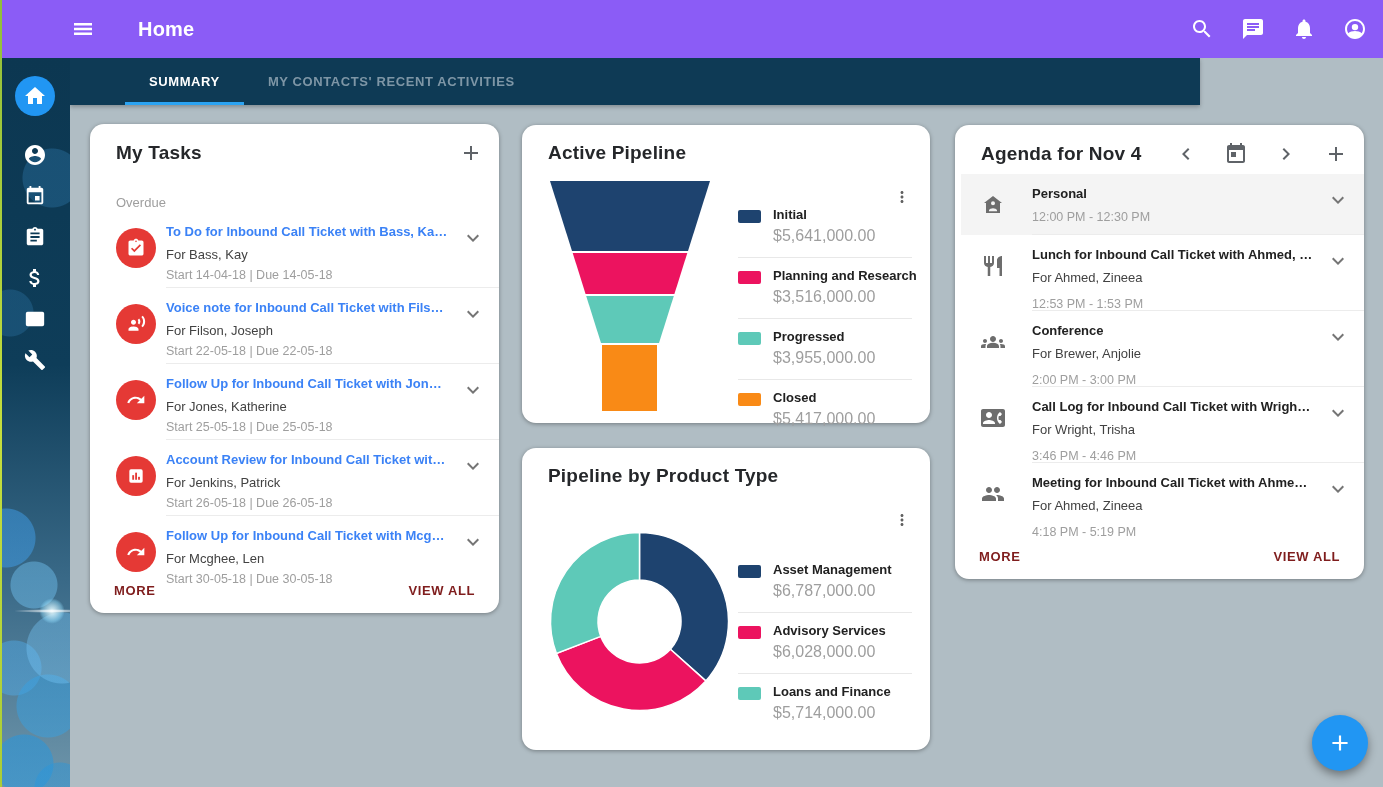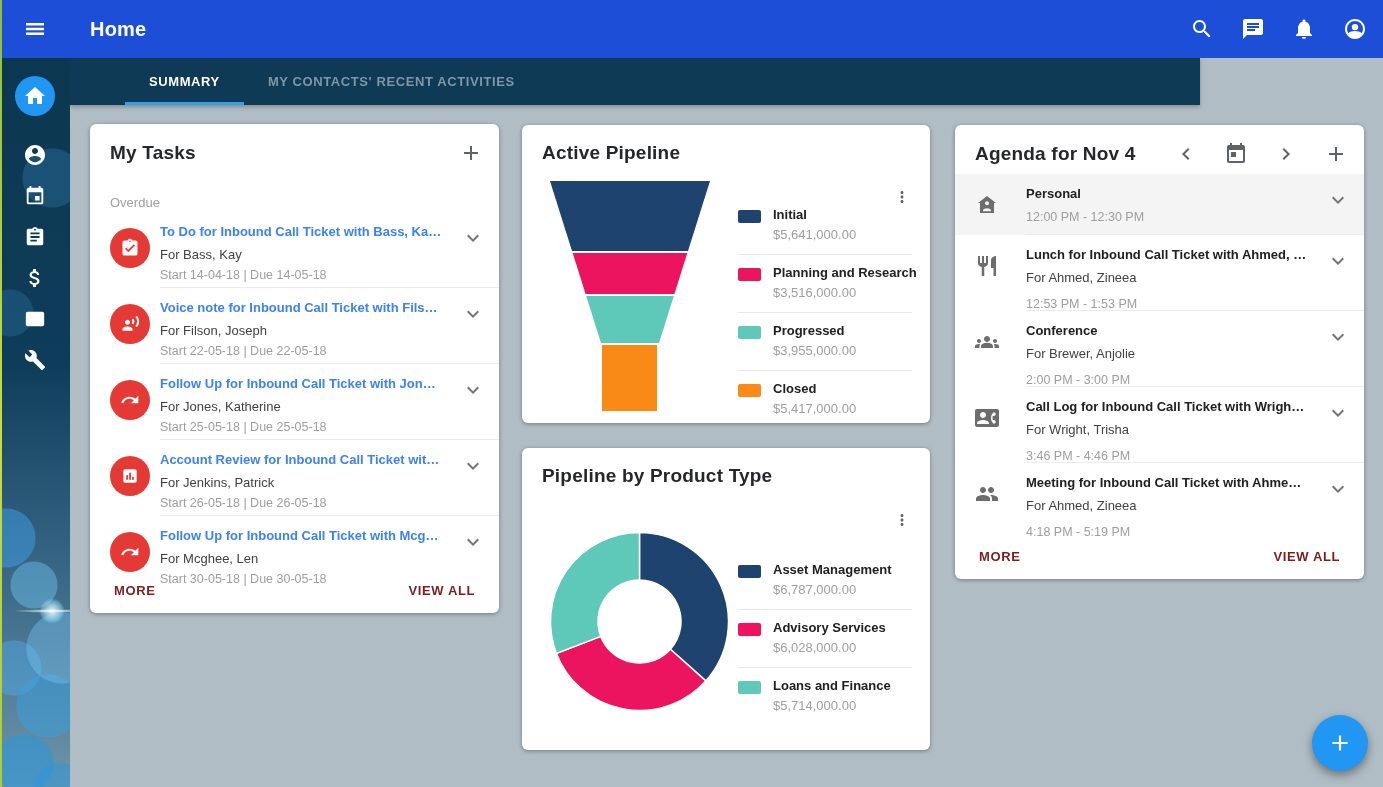--- a/index.html
+++ b/index.html
@@ -1,21 +1,21 @@
 <!DOCTYPE html>
 <html><head>
 <meta charset="utf-8">
 <style>
   * { margin:0; padding:0; box-sizing:border-box; }
   html,body { width:1383px; height:787px; overflow:hidden;
     font-family:"Liberation Sans", sans-serif; background:#B0BDC4; }
 
   
   .topbar { position:absolute; top:0; left:0; width:1383px; height:58px;
-    background:#1d4ed8; display:flex; align-items:center; z-index:20; }
+    background:#8b5cf6; display:flex; align-items:center; z-index:20;padding-left:48px; }
   .burger-wrap { width:70px; display:flex; justify-content:center; }
   .page-title { color:#fff; font-size:20px; font-weight:bold; margin-left:20px; letter-spacing:.2px; }
   .topbar-right { margin-left:auto; display:flex; align-items:center; gap:27px; padding-right:16px; }
   .tb-icon { width:24px; height:24px; fill:#fff; cursor:pointer; }
 
   
   .edge-line { position:absolute; left:0; top:0; width:2px; height:787px; z-index:40;
     background:linear-gradient(180deg,#8fbe3a,#c5de3d 55%,#aacd36); }
 
   
@@ -42,22 +42,22 @@
   
   .main { position:absolute; left:70px; top:58px; width:1130px; height:729px; }
   .tabstrip { height:47px; background:#0E3A55; display:flex; padding-left:55px;
     box-shadow:0 2px 4px rgba(0,0,0,.25); position:relative; z-index:5; }
   .tab { padding:0 24px; display:flex; align-items:center; font-size:13px; font-weight:bold;
     letter-spacing:.6px; color:#7E96A6; cursor:pointer; border-bottom:3px solid transparent; padding-top:3px; }
   .tab.active { color:#FFFFFF; border-bottom-color:#2BA3F2; }
 
   .content { position:relative; width:1313px; height:682px; }
 
-  .card { position:absolute; background:#fff; border-radius:6px;
-    box-shadow:0 1px 4px rgba(0,0,0,.35); }
+  .card { position:absolute; background:#fff; border-radius:14px;
+    box-shadow:0 1px 4px rgba(0,0,0,.35);padding-left:6px; }
   #card-tasks  { left:20px;  top:19px;  width:409px; height:489px; }
   #card-funnel { left:452px; top:20px;  width:408px; height:298px; }
   #card-donut  { left:452px; top:343px; width:408px; height:302px; }
   #card-agenda { left:885px; top:20px;  width:409px; height:454px; }
 
   .card-head { display:flex; align-items:center; padding:17px 16px 0 20px; }
   .card-title { font-size:19px; font-weight:bold; color:#25272a; letter-spacing:.2px; }
   .head-spacer { flex:1; }
   .ghost-btn { border:none; background:none; cursor:pointer; display:flex; align-items:center; justify-content:center; padding:0; }
   .ic-gray { fill:#5f6368; }
@@ -84,21 +84,21 @@
   
   .dots-btn { position:absolute; right:18px; top:60px; width:20px; height:24px; }
   .dots-btn svg { width:18px; height:18px; fill:#616161; }
   .legend { position:absolute; left:216px; right:18px; }
   #card-funnel .legend { top:72px; }
   #card-donut  .legend { top:104px; }
   .leg-row { display:flex; gap:12px; padding:10px 0 12px 0; border-bottom:1px solid #E8E8E8; }
   .leg-row.last { border-bottom:none; }
   .leg-swatch { width:23px; height:13px; border-radius:2px; margin-top:3px; flex:none; }
   .leg-label { font-size:13px; font-weight:bold; color:#212121; white-space:nowrap; }
-  .leg-value { font-size:13px; color:#9E9E9E; margin-top:5px; }
+  .leg-value { font-size:16px; color:#9E9E9E; margin-top:5px; }
   #funnel-svg { position:absolute; left:28px; top:56px; }
   #donut-svg { position:absolute; left:26px; top:82px; }
 
   
   .agenda-ctrls { display:flex; align-items:center; gap:26px; }
   .a-ctrl { width:24px; height:24px; fill:#5f6368; cursor:pointer; }
   .arow { position:relative; height:76px; padding:12px 44px 0 71px; cursor:pointer; }
   .arow.first { height:61px; background:#F4F4F4; }
   .arow:not(.last)::after { content:''; position:absolute; left:71px; right:0; bottom:0; height:1px; background:#ECECEC; }
   .a-icon { position:absolute; left:20px; top:19px; width:24px; height:24px; fill:#6d6d6d; }

